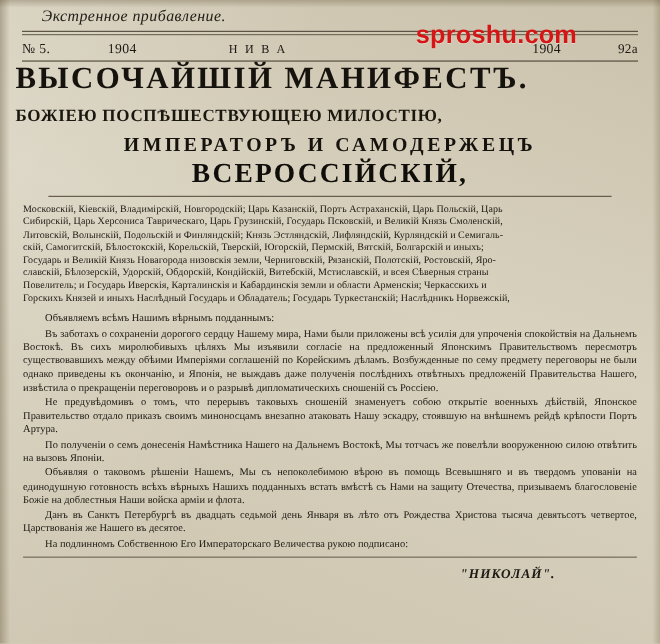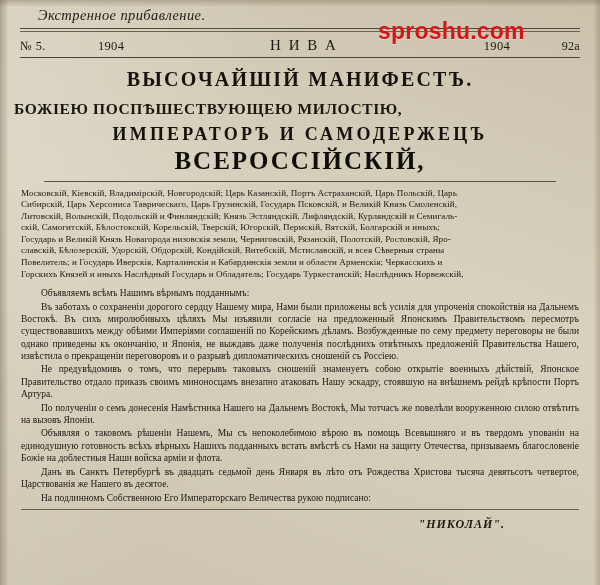--- a/index.html
+++ b/index.html
@@ -66,38 +66,36 @@
     display: flex;
     align-items: baseline;
     margin: 5px 6px 0 6px;
     font-size: 12.5px;
     letter-spacing: 0.3px;
   }
   .issue-no { width: 78px; }
   .issue-year { width: 110px; text-align: left; }
   .issue-title {
     flex: 1;
-    text-align: center;
-    font-size: 15px;
+    font-size: 11px;
     letter-spacing: 2px;
   }
   .issue-year2 { width: 110px; text-align: right; padding-right: 26px;}
   .issue-page { width: 44px; text-align: right; font-size: 12px;}
 
   .rule2 {
     margin: 3px 6px 0 6px;
     border-top: 1px solid #4b4334;
   }
 
   .title-main {
-    text-align: center;
-    font-size: 20px;
+    text-align: left;
+    font-size: 28px;
     font-weight: bold;
     letter-spacing: 2.2px;
-    margin-top: 10px;
     color: #16130e;
   }
   .title-sub {
     text-align: left;
     font-size: 15.5px;
     font-weight: bold;
     letter-spacing: 0.6px;
     margin-top: 9px;
     color: #1a170f;
   }

